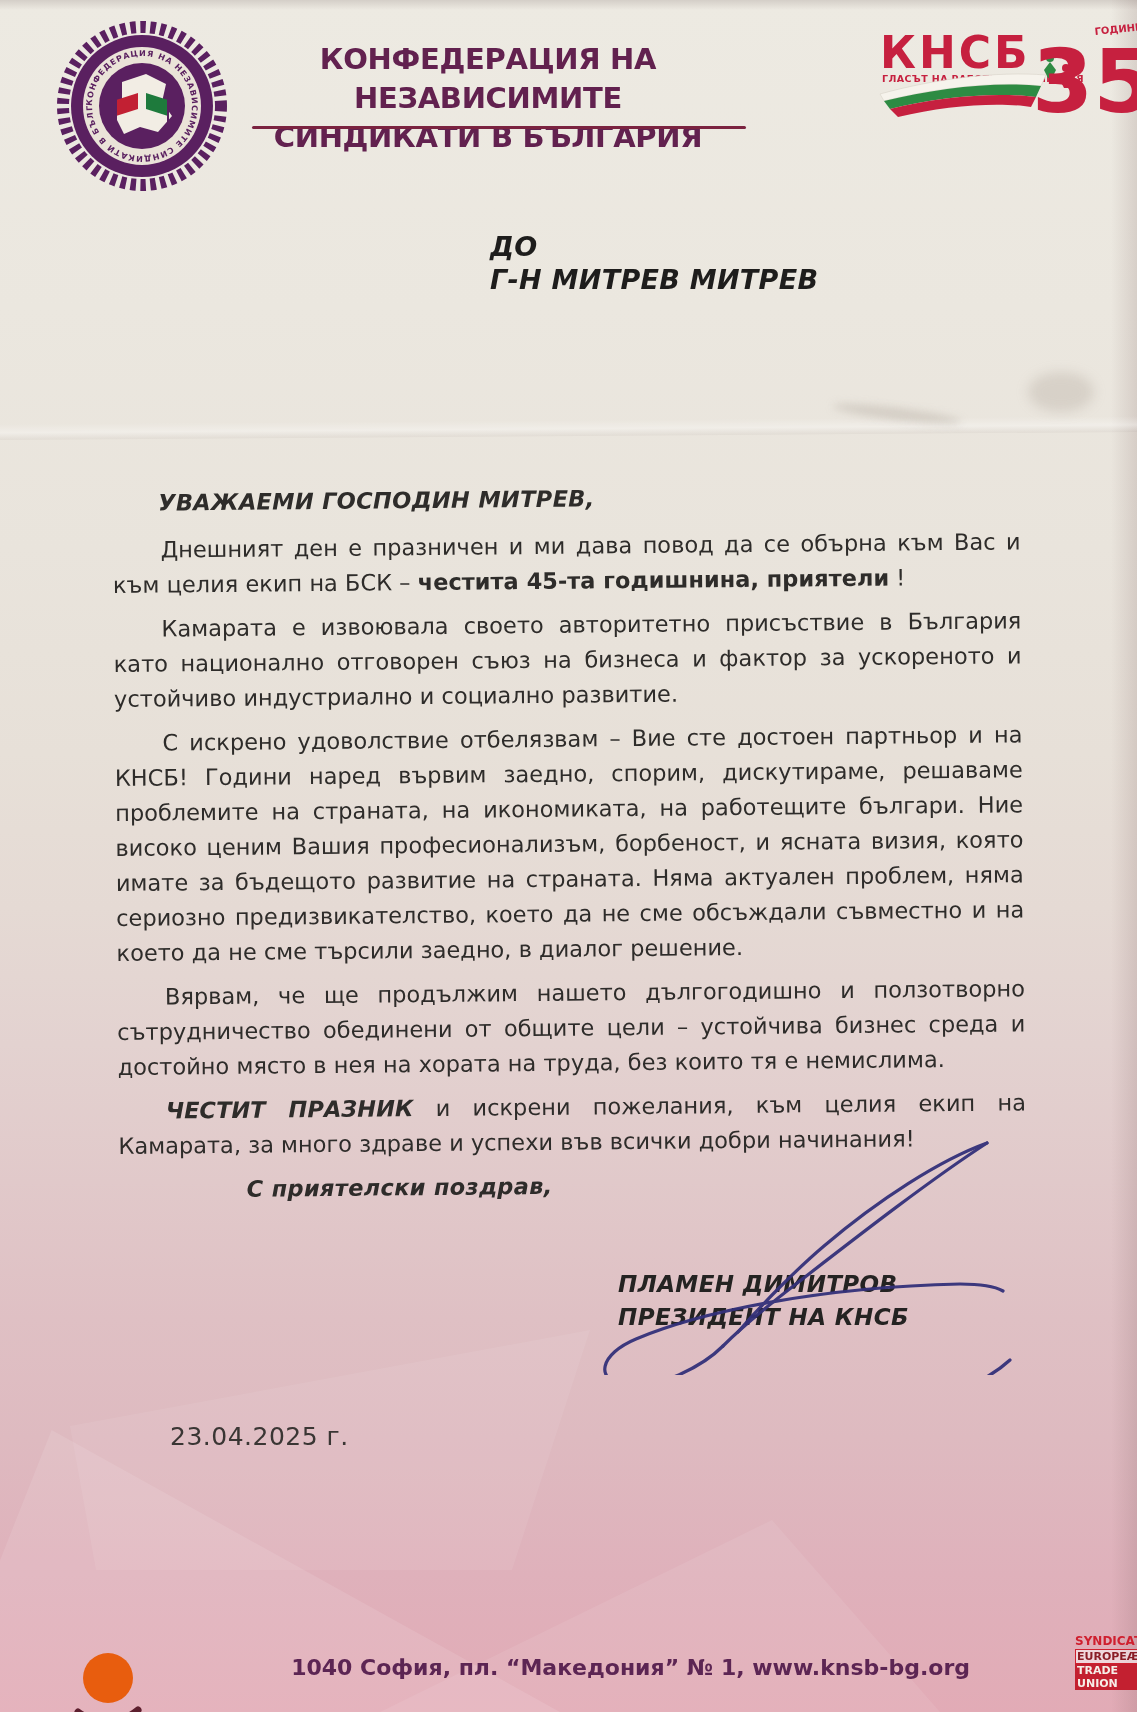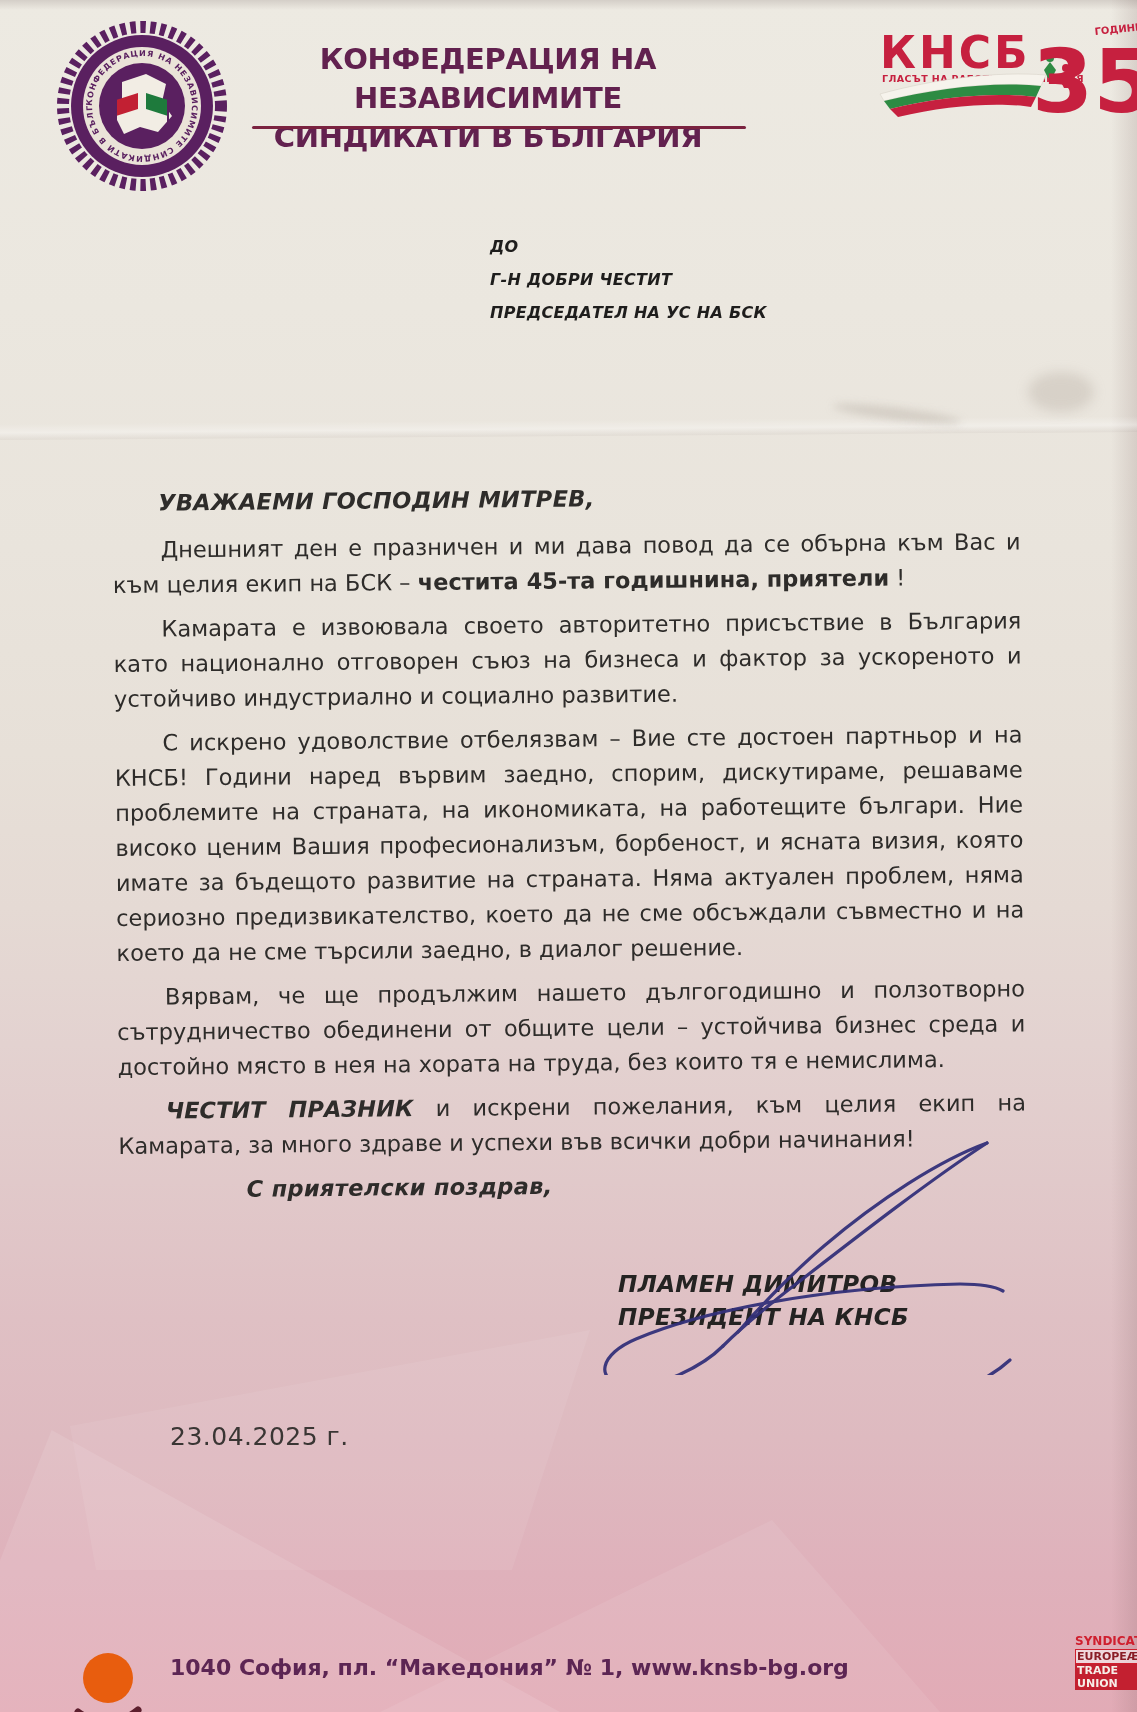--- a/index.html
+++ b/index.html
@@ -20,31 +20,31 @@
   .smudge2{left:1028px;top:372px;width:66px;height:40px;background:rgba(160,148,136,.25);border-radius:50%;filter:blur(6px);}
   .wm1{left:-60px;top:1430px;width:620px;height:282px;background:rgba(255,255,255,.10);clip-path:polygon(0 100%,100% 100%,18% 0);}
   .wm2{left:380px;top:1520px;width:560px;height:192px;background:rgba(255,255,255,.08);clip-path:polygon(0 100%,100% 100%,70% 0);}
   .wm3{left:70px;top:1330px;width:520px;height:240px;background:rgba(255,255,255,.07);clip-path:polygon(0 40%,100% 0,85% 100%,5% 100%);}
 
   
   .org-title{left:228px;top:40px;width:520px;text-align:center;color:#62214f;font-weight:bold;font-size:29px;line-height:39px;letter-spacing:-.3px;}
   .org-rule{left:252px;top:126px;width:494px;height:3px;background:#7b2340;border-radius:2px;}
 
   
-  .recipient{left:490px;top:230px;font-size:16px;line-height:33px;font-weight:bold;font-style:italic;color:#1e1d1c;letter-spacing:.3px;}
+  .recipient{left:490px;top:230px;font-size:27px;line-height:33px;font-weight:bold;font-style:italic;color:#1e1d1c;letter-spacing:.3px;}
   .letter{left:112px;top:486px;width:908px;color:#2e2c2a;font-size:22.5px;line-height:35px;transform:rotate(-.55deg);transform-origin:left top;}
   .letter p{margin:0 0 9px 0;text-indent:48px;text-align:justify;}
   .salutation{font-weight:bold;font-style:italic;margin:0 0 12px 46px;letter-spacing:.3px;}
   .b{font-weight:bold;}
   .closing{font-weight:bold;font-style:italic;margin:4px 0 0 128px;letter-spacing:.3px;}
   .signer{left:618px;top:1268px;font-size:23px;line-height:33px;font-weight:bold;font-style:italic;color:#242322;letter-spacing:.4px;}
   .dateline{left:170px;top:1422px;font-size:25px;color:#3a3634;letter-spacing:.5px;}
 
   
-  .address{left:170px;top:1655px;width:800px;text-align:left;font-size:22px;font-weight:bold;color:#5c2553;}
+  .address{left:170px;top:1655px;width:800px;text-align:right;font-size:22px;font-weight:bold;color:#5c2553;}
   .etuc{right:-2px;bottom:22px;width:64px;text-align:left;font-weight:bold;line-height:13px;}
   .etuc .l1{color:#cf1f2e;font-size:12px;}
   .etuc .l2{color:#8a1d26;font-size:11px;border:1px solid #cf1f2e;padding:0 1px;display:inline-block;background:rgba(255,255,255,.5);}
   .etuc .l3{color:#f6eee8;font-size:11px;background:#c32030;padding:0 2px;display:inline-block;}
   svg{display:block;}
   .sig-svg{pointer-events:none;}
 </style>
 </head>
 <body>
 
@@ -94,22 +94,21 @@
     <path d="M170,48 l6,-8 l6,8 l-4,8 l-4,0 z" fill="#2e8b43"></path>
     <circle cx="192" cy="46" r="4" fill="#c6203f"></circle>
     <path d="M186,58 l6,-8 l6,8 l-4,8 l-4,0 z" fill="#c6203f"></path>
     <text x="158" y="90" font-size="88" font-weight="800" fill="#c6203f">35</text>
     <text x="221" y="13" font-size="10" font-weight="bold" fill="#c6203f" transform="rotate(-6 221 13)">ГОДИНИ</text>
   </svg>
 </div>
 
 <div class="abs recipient">
   <div>ДО</div>
-  <div>Г-Н ДОБРИ ЧЕСТИТ</div>
-  <div>ПРЕДСЕДАТЕЛ НА УС НА БСК</div>
+  <div>Г-Н МИТРЕВ МИТРЕВ</div>
 </div>
 
 <div class="abs letter">
   <div class="salutation">УВАЖАЕМИ  ГОСПОДИН МИТРЕВ,</div>
   <p><span>Днешният ден е празничен и ми дава повод да се обърна към Вас и към целия екип на БСК – </span><span class="b">честита 45-та годишнина, приятели</span><span> !</span></p>
   <p>Камарата е извоювала своето авторитетно присъствие в България като национално отговорен  съюз на бизнеса и фактор за ускореното и устойчиво индустриално и социално развитие.</p>
   <p>С искрено удоволствие отбелязвам – Вие сте достоен партньор и на КНСБ! Години наред  вървим заедно, спорим, дискутираме, решаваме проблемите на страната, на икономиката, на работещите българи. Ние високо ценим Вашия професионализъм, борбеност, и ясната визия, която имате за бъдещото развитие на страната. Няма актуален проблем, няма сериозно предизвикателство, което да не сме обсъждали съвместно и на което да не сме търсили заедно, в диалог  решение.</p>
   <p>Вярвам, че ще продължим нашето дългогодишно и ползотворно сътрудничество обединени от общите цели – устойчива бизнес среда и достойно място в нея на хората на труда, без които тя е немислима.</p>
   <p><span class="b" style="font-style:italic;">ЧЕСТИТ ПРАЗНИК</span><span> и искрени пожелания, към целия екип на Камарата, за много здраве и успехи във всички добри начинания!</span></p>
   <div class="closing">С приятелски  поздрав,</div>

